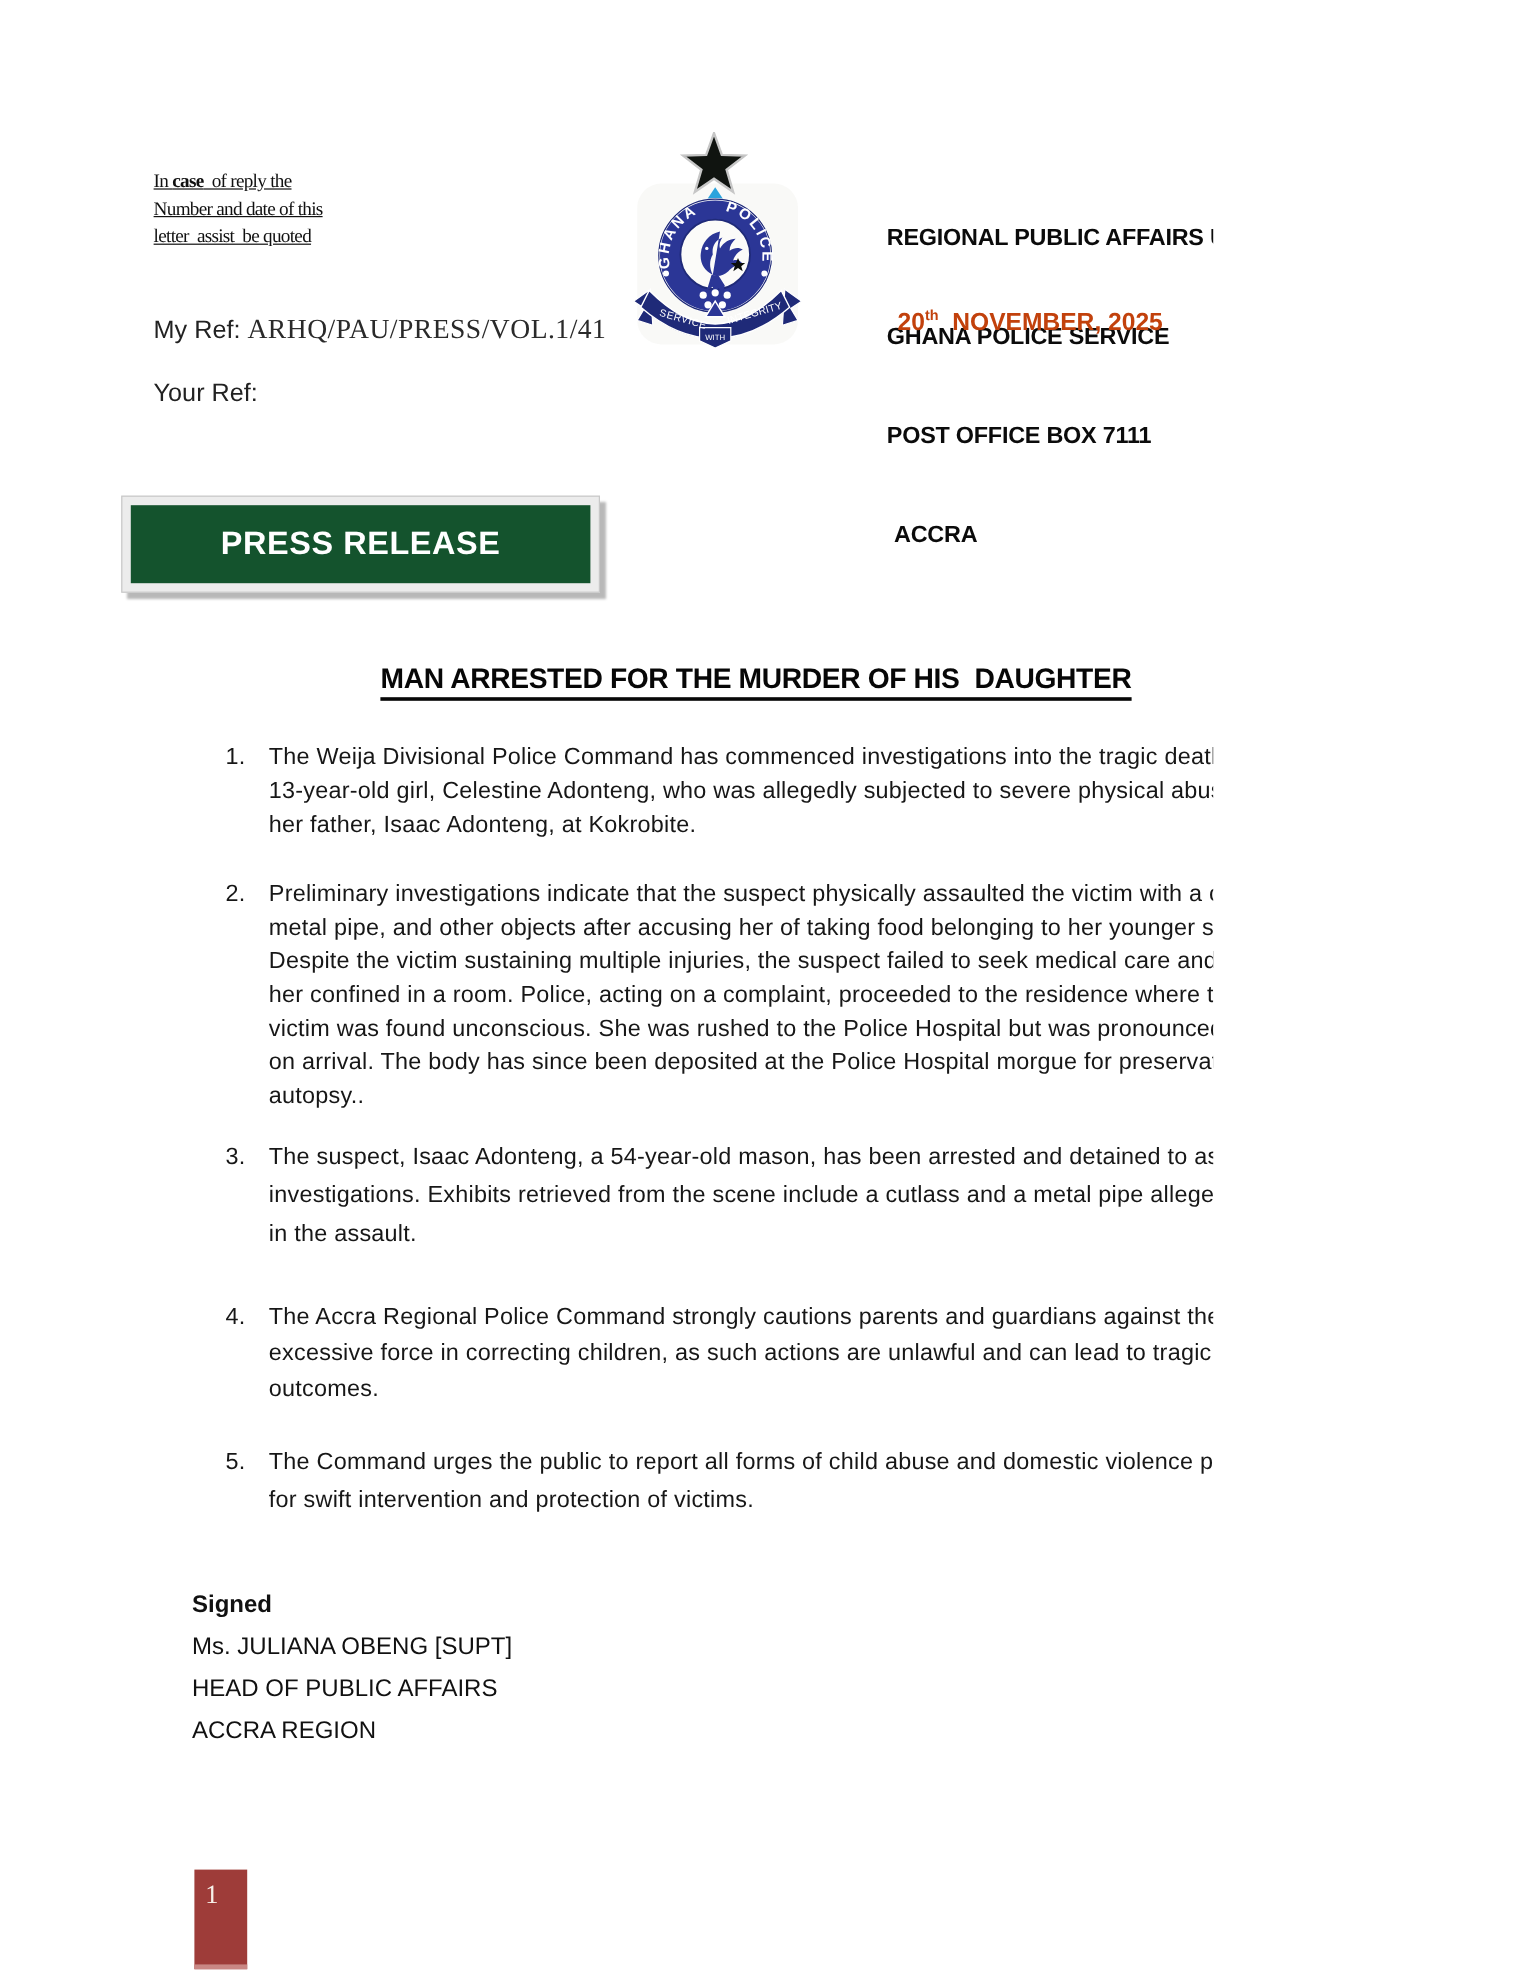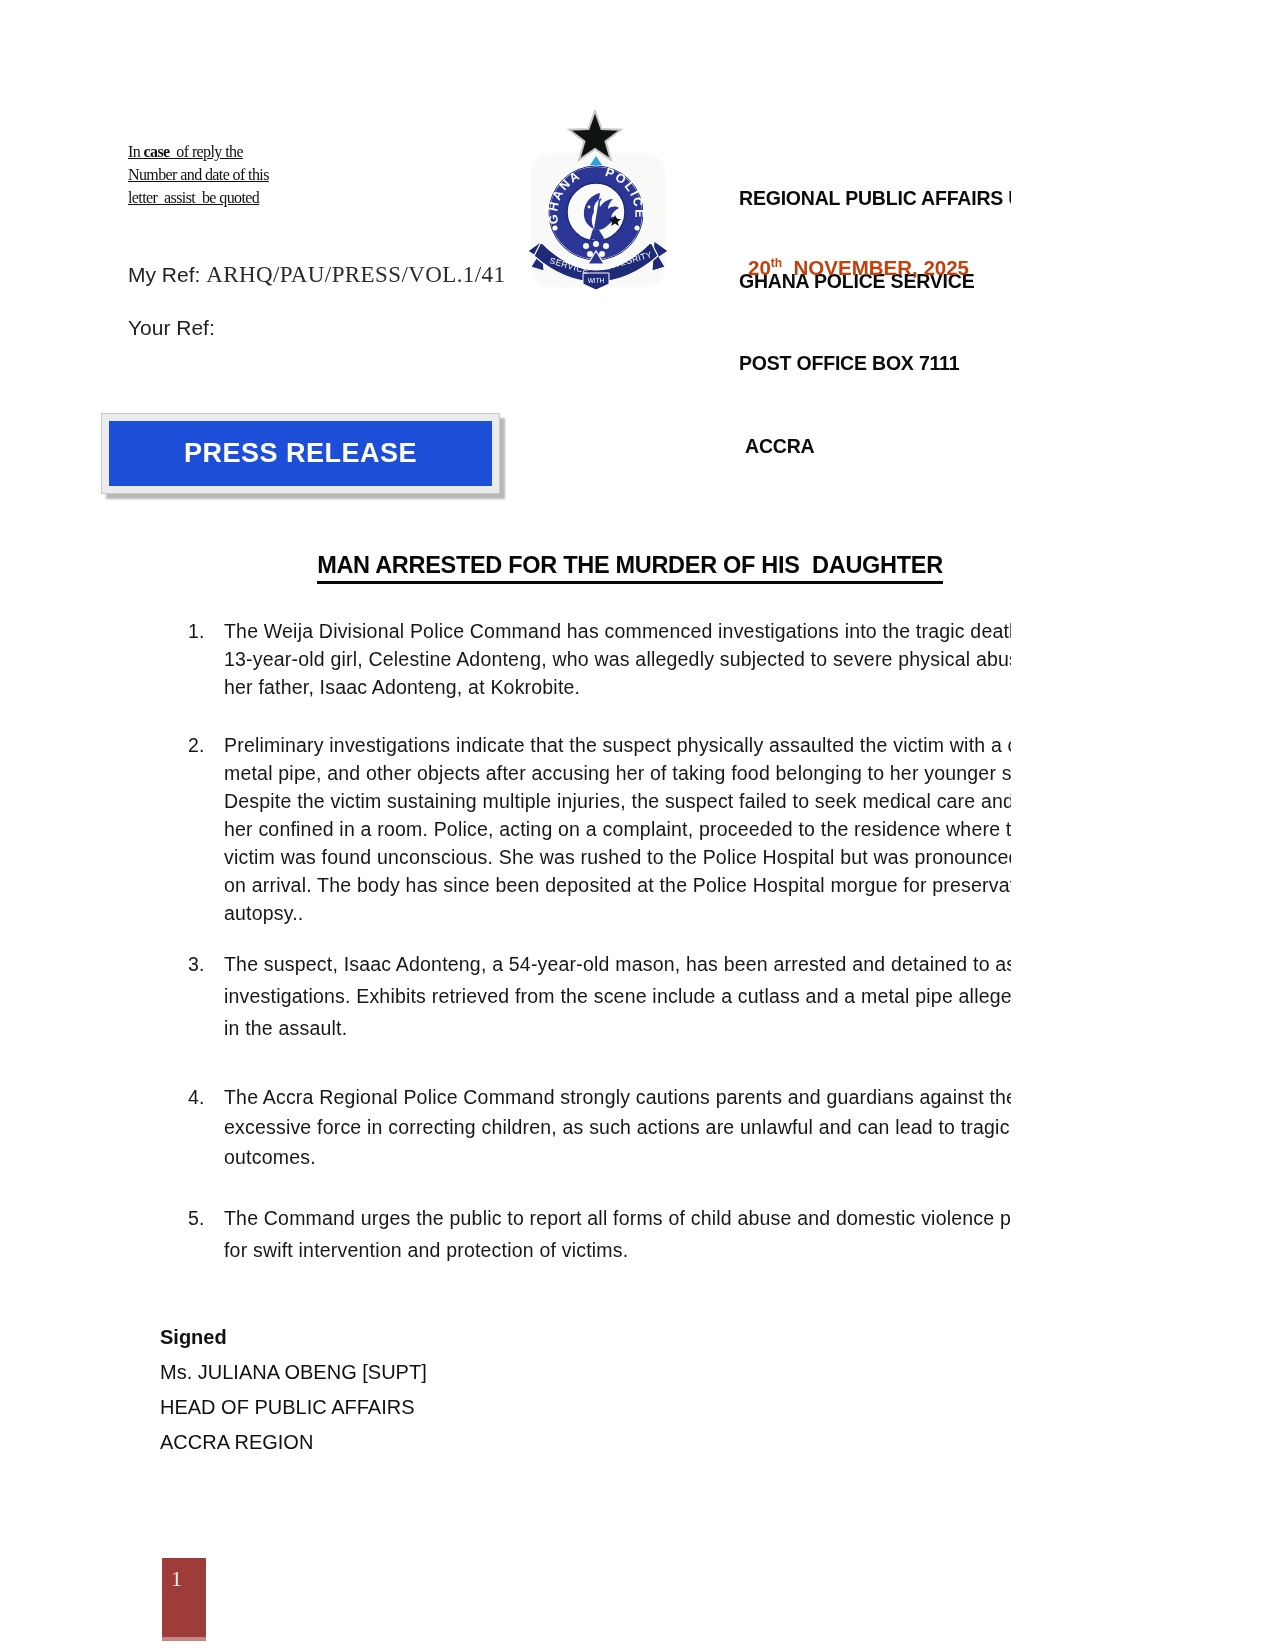--- a/index.html
+++ b/index.html
@@ -22,21 +22,21 @@
   .date-line{position:absolute;left:748px;top:256px;font-weight:bold;font-size:20.5px;color:#c2410c;white-space:pre;}
   .date-line sup{font-size:12px;font-weight:bold;}
 
   .my-ref{position:absolute;left:128px;top:262px;font-size:21px;color:#222;}
   .my-ref .val{font-family:"Liberation Serif",serif;font-size:23px;letter-spacing:0.4px;color:#2a2a2a;}
   .your-ref{position:absolute;left:128px;top:316px;font-size:21px;color:#222;}
 
   
   .press-box{position:absolute;left:101px;top:413px;width:397px;height:79px;background:#ececec;
              border:1px solid #c8c8c8;box-shadow:5px 5px 2px rgba(0,0,0,0.28);}
-  .press-box .inner{position:absolute;left:7px;top:7px;right:7px;bottom:7px;background:#1d4ed8;
+  .press-box .inner{position:absolute;left:7px;top:7px;right:7px;bottom:7px;background:#14532d;
                     display:flex;align-items:center;justify-content:center;}
   .press-box .label{color:#fff;font-weight:bold;font-size:27px;letter-spacing:0.5px;}
 
   
   .headline-wrap{position:absolute;left:180px;top:552px;width:900px;text-align:center;}
   .headline{display:inline-block;font-weight:bold;font-size:23.5px;letter-spacing:-0.3px;color:#070707;
             border-bottom:3px solid #070707;padding-bottom:2px;white-space:pre;text-align:center;}
 
   
   .item{position:absolute;left:188px;width:900px;display:flex;font-size:19.5px;

